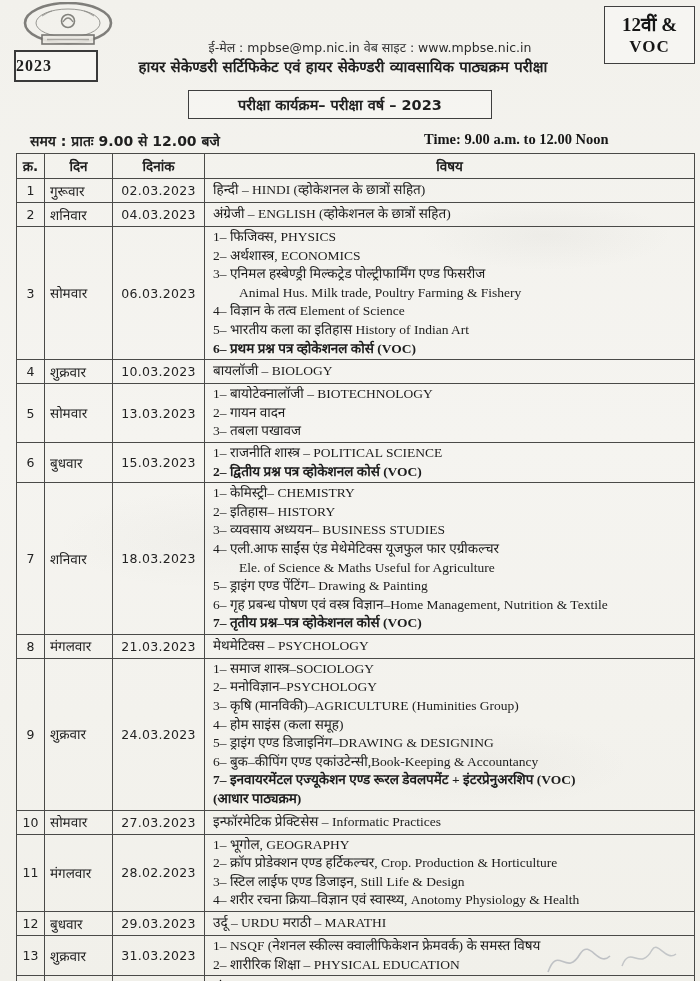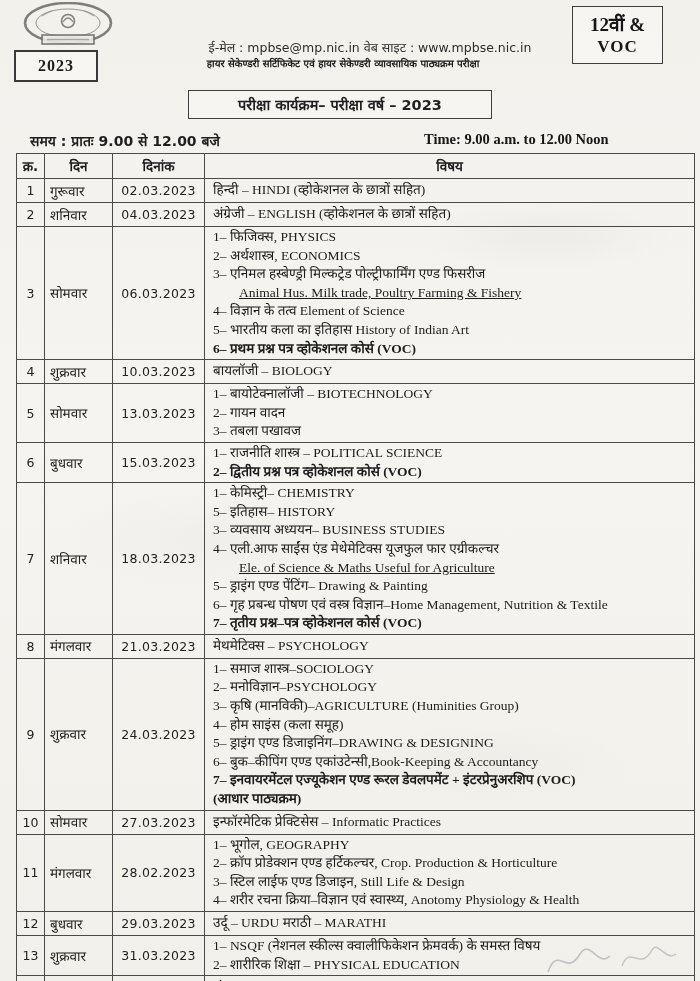--- a/index.html
+++ b/index.html
@@ -24,42 +24,42 @@
     font-size:21px; font-weight:bold; white-space:nowrap;
     text-decoration:underline; text-decoration-thickness:2px; text-underline-offset:5px;
     color:#1d1d1d;
   }
   .contact-line{
     position:absolute; top:39px; left:135px; width:470px; text-align:center;
     font-size:12.5px; color:#2c2c2c; white-space:nowrap;
   }
   .exam-line1{
     position:absolute; top:56px; left:78px; width:530px; text-align:center;
-    font-size:10px; font-weight:bold; white-space:nowrap; color:#1f1f1f;
+    font-size:15px; font-weight:bold; white-space:nowrap; color:#1f1f1f;
   }
   .exam-line2{
     position:absolute; top:77px; left:78px; width:530px; text-align:center;
     font-size:14.5px; font-weight:bold; white-space:nowrap; color:#1f1f1f;
   }
   .program-box{
     position:absolute; top:90px; left:188px; width:302px; padding:3px 0 4px 0;
     border:1.5px solid #3f3f3f; text-align:center;
     font-size:14.5px; font-weight:bold; white-space:nowrap; color:#1f1f1f;
     background:rgba(255,255,255,0.25);
   }
   .seal{ position:absolute; top:2px; left:22px; }
   .year-box{
     position:absolute; top:50px; left:14px; width:80px; height:28px;
     border:2px solid #3a3a3a; background:rgba(255,255,255,0.3);
-    display:flex; align-items:center; justify-content:center;
+    display:flex; align-items:center; justify-content:flex-start;
     font-family:"Liberation Serif","DejaVu Sans",serif;
     font-size:16px; font-weight:bold; letter-spacing:1px; color:#1d1d1d;
   }
   .class-box{
-    position:absolute; top:6px; left:572px; width:89px; height:56px;
+    position:absolute; top:6px; left:604px; width:89px; height:56px;
     border:1.5px solid #3f3f3f; background:rgba(255,255,255,0.3);
     display:flex; flex-direction:column; align-items:center; justify-content:center;
     font-family:"Liberation Serif","DejaVu Sans",serif; font-weight:bold; color:#161616;
   }
   .class-box .l1{ font-size:19px; line-height:24px; }
   .class-box .l2{ font-size:17px; line-height:20px; letter-spacing:1px; }
 
   
   .time-hindi{
     position:absolute; top:131px; left:30px;
@@ -86,21 +86,21 @@
   td.c-day{ font-size:13.5px; padding-left:5px; }
   td.c-date{ text-align:center; font-size:12.5px; letter-spacing:0.3px; }
   td.c-subj{ padding:1px 2px 1px 8px; }
   .schedule tr{ min-height:23px; }
   .single td{ height:21px; }
   .subj-line{
     font-family:"Liberation Serif","DejaVu Sans",serif;
     font-size:13.5px; line-height:18.6px; white-space:nowrap; color:#1c1c1c;
   }
   .subj-line.bold{ font-weight:bold; }
-  .subj-line.indent{ padding-left:26px;text-decoration:underline; }
+  .subj-line.indent{ padding-left:26px; }
 
   .signature{ position:absolute; top:938px; left:540px; }
 </style>
 </head>
 <body>
 
 <div class="page">
 
   <div class="seal">
     <svg width="92" height="46" viewBox="0 0 92 46">
@@ -202,21 +202,21 @@
             <div class="subj-line">1–  राजनीति शास्त्र – POLITICAL SCIENCE</div>
             <div class="subj-line bold">2–  द्वितीय प्रश्न पत्र व्होकेशनल कोर्स (VOC)</div>
           </td>
         </tr>
         <tr>
           <td class="c-sno">7</td>
           <td class="c-day">शनिवार</td>
           <td class="c-date">18.03.2023</td>
           <td class="c-subj">
             <div class="subj-line">1–  केमिस्ट्री–  CHEMISTRY</div>
-            <div class="subj-line">5–  इतिहास–  HISTORY</div>
+            <div class="subj-line">2–  इतिहास–  HISTORY</div>
             <div class="subj-line">3–  व्यवसाय अध्ययन–  BUSINESS STUDIES</div>
             <div class="subj-line">4–  एली.आफ साईंस एंड मेथेमेटिक्स यूजफुल फार एग्रीकल्चर</div>
             <div class="subj-line indent">Ele. of Science &amp; Maths  Useful for Agriculture</div>
             <div class="subj-line">5–  ड्राइंग एण्ड पेंटिंग–  Drawing &amp;  Painting</div>
             <div class="subj-line">6–  गृह प्रबन्ध पोषण एवं वस्त्र विज्ञान–Home Management, Nutrition &amp; Textile</div>
             <div class="subj-line bold">7–  तृतीय प्रश्न–पत्र व्होकेशनल कोर्स (VOC)</div>
           </td>
         </tr>
         <tr class="single">
           <td class="c-sno">8</td>

